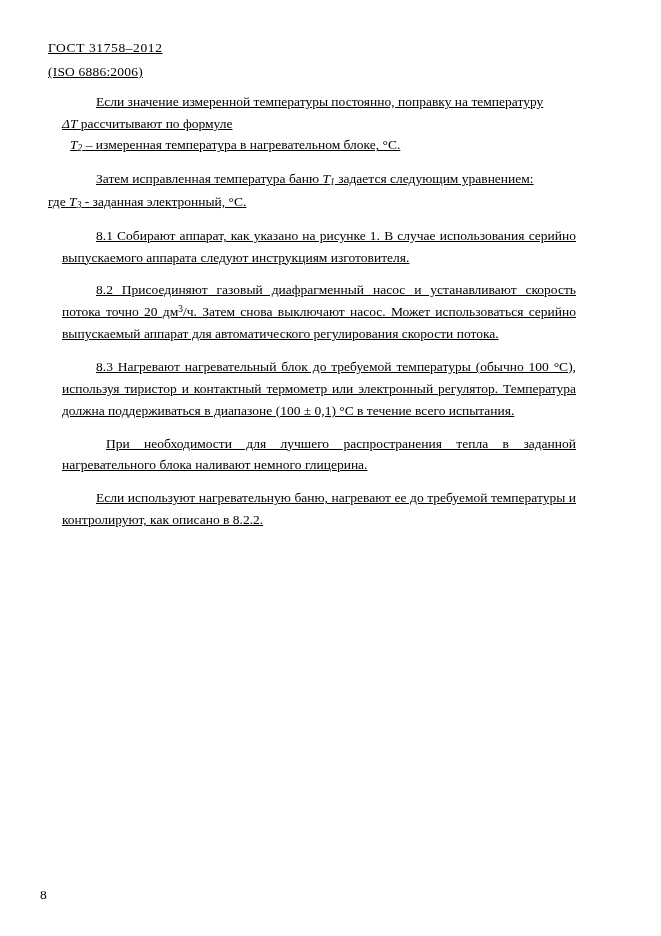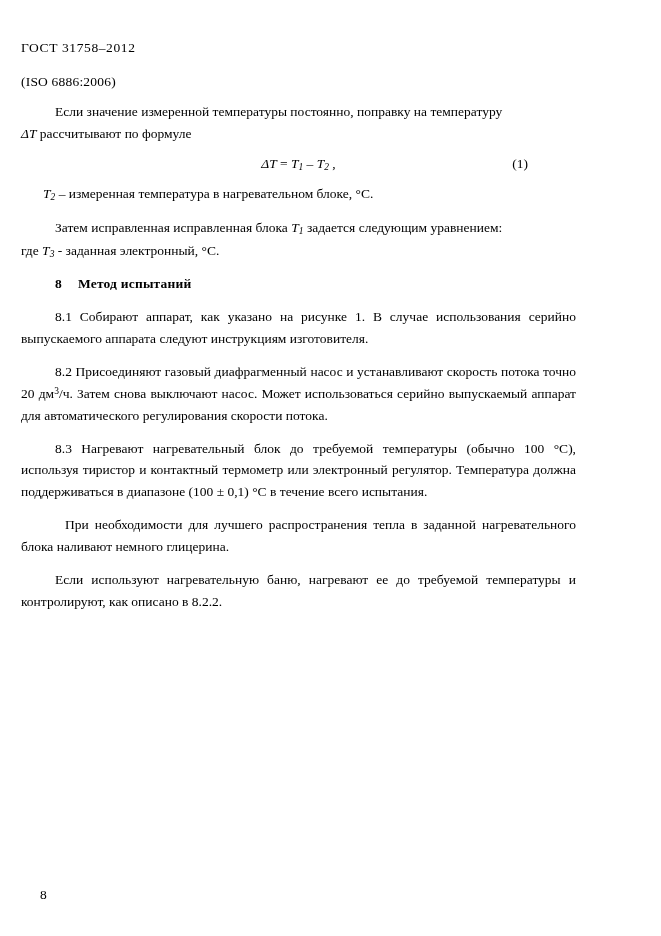--- a/index.html
+++ b/index.html
@@ -14,41 +14,42 @@
     color: #000000;
     position: relative;
     overflow: hidden;
   }
   .page {
     position: absolute;
     left: 0; top: 0;
     width: 606px;
     height: 936px;
     box-sizing: border-box;
-    padding: 40px 30px 20px 21px;
+    padding: 40px 30px 20px 48px;
+    text-decoration: underline;
   }
   .header {
     font-size: 13.5px;
     line-height: 1.25;
     letter-spacing: 0.2px;
   }
   .header .line1 {
     letter-spacing: 0.6px;
   }
   .header .line2 {
-    margin-top: 17px;
+    margin-top: 7px;
   }
   .body-text {
     margin-top: 10px;
     font-size: 13.5px;
     line-height: 1.62;
     text-align: justify;
   }
   p.para {
-    margin: 0 0 0 0;
+    margin: 0 0 0 14px;
     text-align: justify;
     text-justify: inter-word;
   }
   p.indent {
     text-indent: 34px;
   }
   p.gap {
     margin-top: 11px;
   }
   .formula-row {
@@ -109,44 +110,37 @@
   <div class="header">
     <div class="line1">ГОСТ 31758–2012</div>
     <div class="line2">(ISO 6886:2006)</div>
   </div>
 
   <div class="body-text">
 
     <p class="para indent"><span>Если значение измеренной температуры постоянно, поправку на температуру</span><br>
       <span class="it">Δ<i>T</i></span> <span>рассчитывают по формуле</span></p>
 
-    <div class="formula-row">
-      <span class="formula">ΔT <span class="up">=</span> T<sub>1</sub> <span class="up">–</span> T<sub>2</sub> <span class="up">,</span></span>
-      <span class="num">(1)</span>
-    </div>
 
 
     <div class="where where-indent">
       <span class="it">T<sub>2</sub></span>
       <span>– измеренная температура в нагревательном блоке, °С.</span>
     </div>
 
-    <p class="para indent gap"><span>Затем исправленная исправленная блока</span> <span class="it">T<sub>1</sub></span> <span>задается следующим уравнением:</span></p>
+    <p class="para indent gap"><span>Затем исправленная температура баню</span> <span class="it">T<sub>1</sub></span> <span>задается следующим уравнением:</span></p>
 
 
     <div class="where">
       <span>где</span>
       <span class="it">T<sub>3</sub></span>
       <span>- заданная электронный, °С.</span>
     </div>
 
 
-    <div class="section-head">
-      <span class="num">8</span><span>Метод испытаний</span>
-    </div>
 
     <p class="para indent gap">8.1  Собирают аппарат, как указано на рисунке 1. В случае использования серийно выпускаемого аппарата следуют инструкциям изготовителя.</p>
 
     <p class="para indent gap"><span>8.2  Присоединяют газовый диафрагменный насос и устанавливают скорость потока точно 20 дм</span><sup>3</sup><span>/ч. Затем снова выключают насос. Может использоваться серийно выпускаемый аппарат для  автоматического регулирования скорости потока.</span></p>
 
     <p class="para indent gap">8.3  Нагревают нагревательный блок до требуемой температуры (обычно   100 °С),   используя тиристор и контактный термометр или электронный регулятор. Температура должна поддерживаться в диапазоне (100 ± 0,1) °С в течение всего испытания.</p>
 
     <p class="para indent gap" style="text-indent:44px;">При  необходимости  для  лучшего  распространения  тепла  в  заданной нагревательного блока  наливают немного глицерина.</p>
 
     <p class="para indent gap">Если  используют  нагревательную  баню,  нагревают  ее  до  требуемой температуры       и       контролируют,       как       описано       в       8.2.2.</p>

